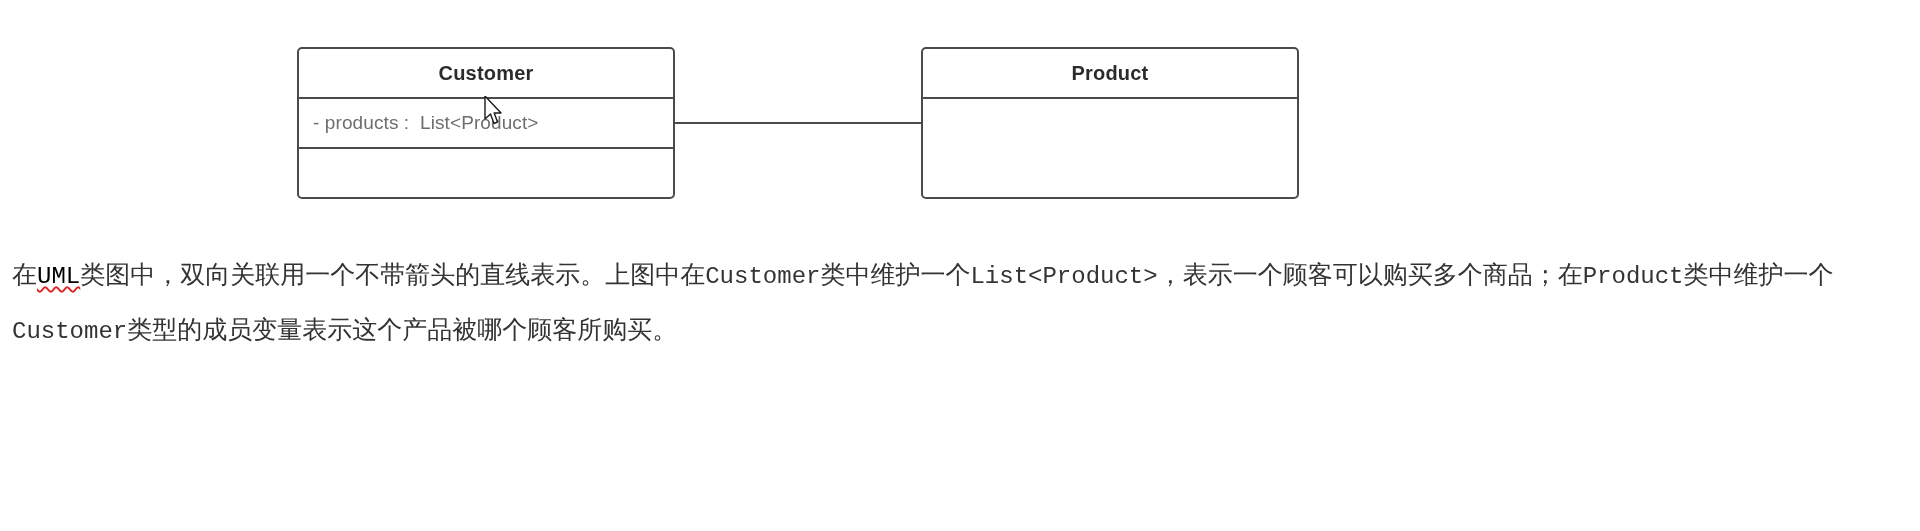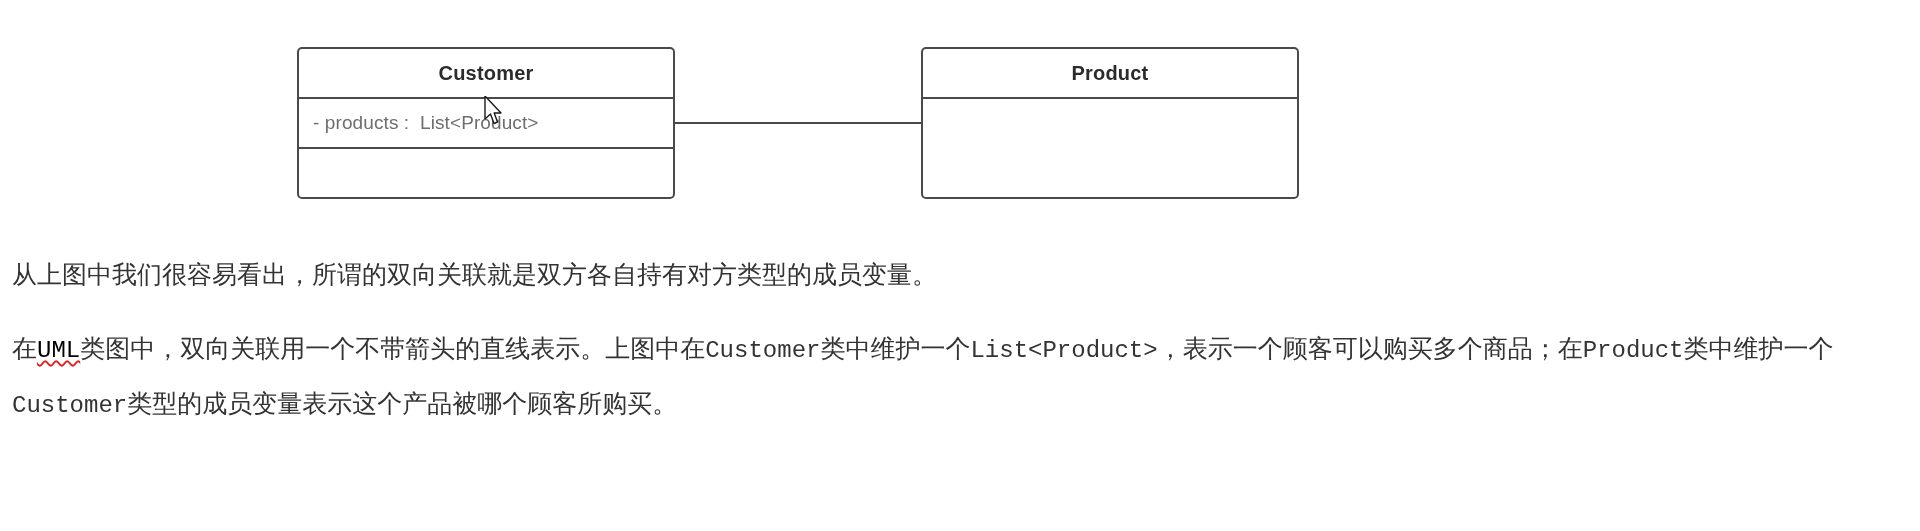--- a/index.html
+++ b/index.html
@@ -159,17 +159,16 @@
     <div class="uml-compartment operations"></div>
   </div>
 
   <svg id="mouse-cursor" viewBox="0 0 22 32">
     <polygon points="1,0 1,23 6.5,18 10,27.5 13.5,26 10.2,17 17,17" fill="#ffffff" stroke="#1a1a1a" stroke-width="1.4" stroke-linejoin="round"></polygon>
   </svg>
 </div>
 
 <div id="article-body">
 
-  <p class="paragraph">从上图中我们很容易看出，所谓的双向关联就是双方各自持有对方类型的成员变量。</p>
 
   <p class="paragraph"><span>在</span><span class="misspelled">UML</span><span>类图中，双向关联用一个不带箭头的直线表示。上图中在</span><span class="code-inline">Customer</span><span>类中维护一个</span><span class="code-inline">List&lt;Product&gt;</span><span>，表示一个顾客可以购买多个商品；在</span><span class="code-inline">Product</span><span>类中维护一个</span><span class="code-inline">Customer</span><span>类型的成员变量表示这个产品被哪个顾客所购买。</span></p>
 
 </div>
 
 </body></html>

